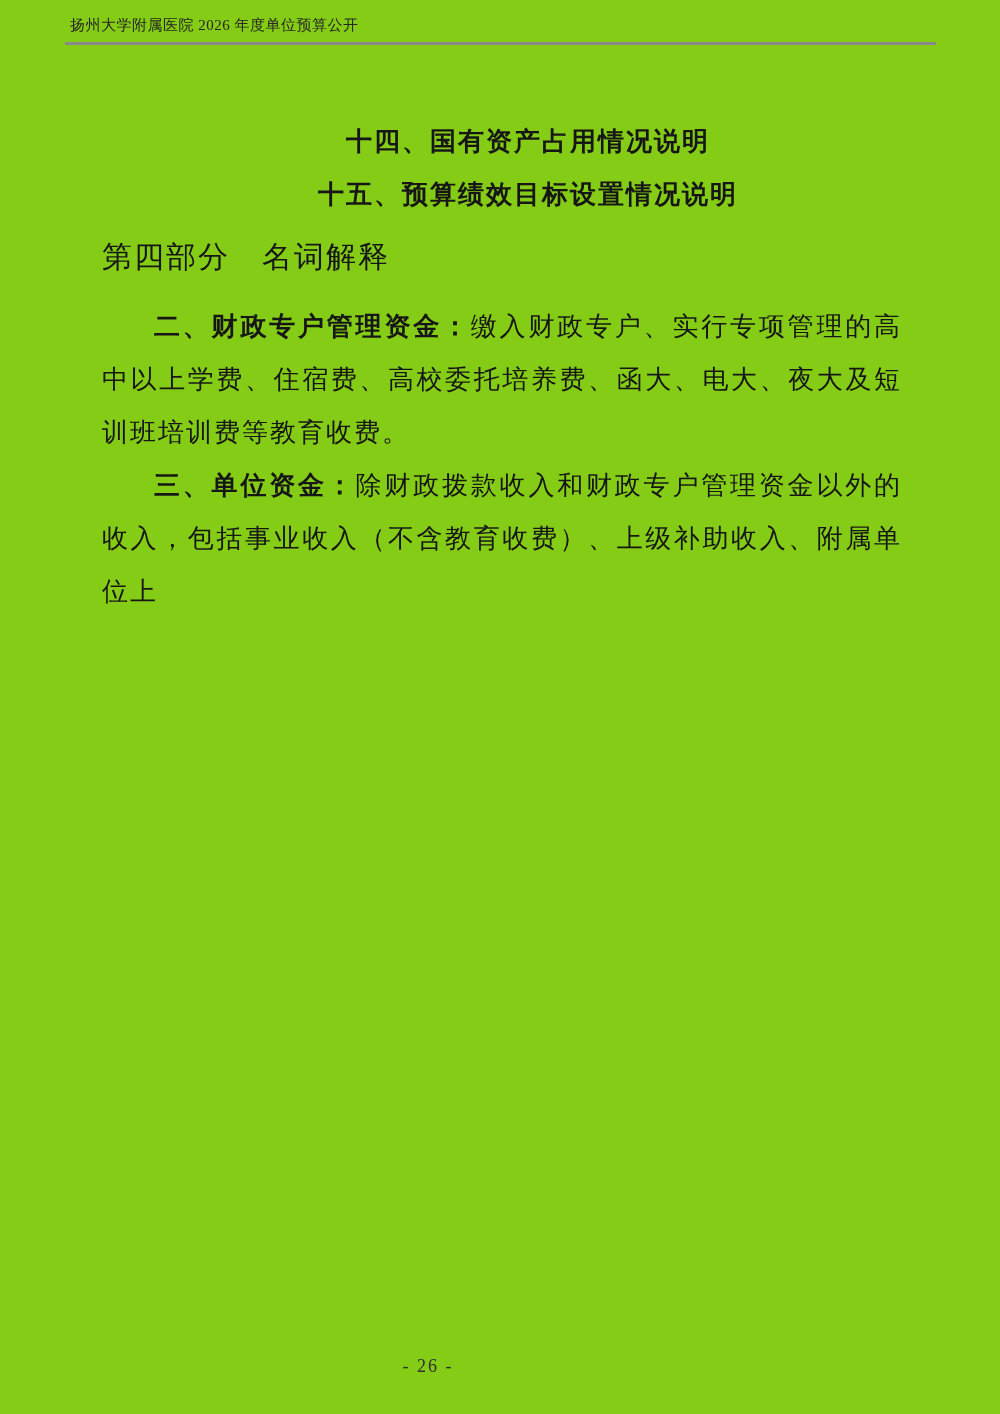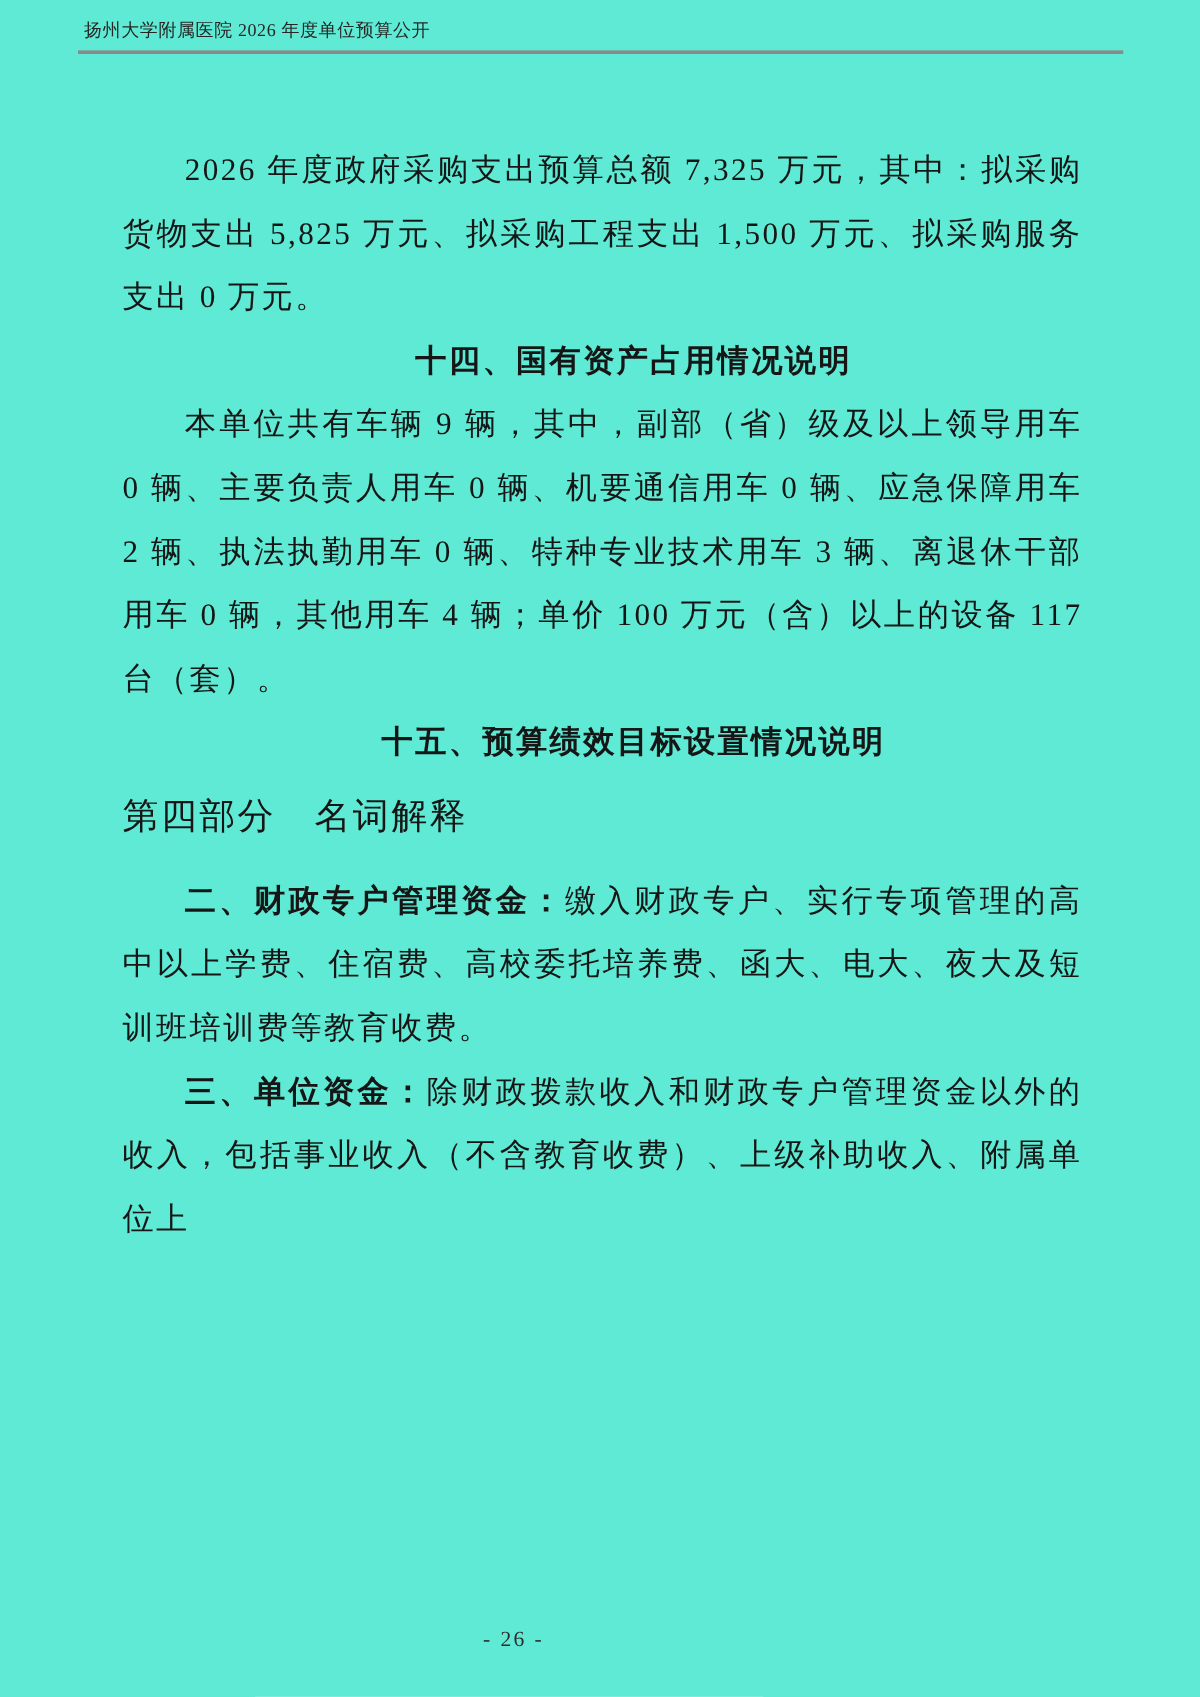--- a/index.html
+++ b/index.html
@@ -4,21 +4,21 @@
 <style>
   html, body { margin: 0; padding: 0; }
   body {
     width: 1000px; height: 1414px;
     background: #ffffff;
     font-family: "Liberation Serif", "DejaVu Serif", serif;
   }
   .doc-page {
     position: relative;
     width: 1000px; height: 1414px;
-    background: #5eead4;
+    background: #84cc16;
     overflow: hidden;
   }
   .page-header {
     position: absolute;
     top: 16px; left: 65px; width: 866px;
     padding: 0 0 7px 5px;
     border-bottom: 3px solid #8a8a8a;
     font-size: 15px;
     color: #262626;
     letter-spacing: 0.5px;
@@ -67,25 +67,23 @@
 <body>
 
 <div class="doc-page">
 
   <div class="page-header">
     <span>扬州大学附属医院 2026 年度单位预算公开</span>
   </div>
 
   <div class="doc-body">
 
-    <p class="para">2026 年度政府采购支出预算总额 7,325 万元，其中：拟采购货物支出 5,825 万元、拟采购工程支出 1,500 万元、拟采购服务支出 0 万元。</p>
 
     <h2 class="sect-heading">十四、国有资产占用情况说明</h2>
 
-    <p class="para">本单位共有车辆 9 辆，其中，副部（省）级及以上领导用车 0 辆、主要负责人用车 0 辆、机要通信用车 0 辆、应急保障用车 2 辆、执法执勤用车 0 辆、特种专业技术用车 3 辆、离退休干部用车 0 辆，其他用车 4 辆；单价 100 万元（含）以上的设备 117 台（套）。</p>
 
     <h2 class="sect-heading">十五、预算绩效目标设置情况说明</h2>
 
 
     <h1 class="part-title">第四部分　名词解释</h1>
 
 
     <p class="para"><span class="term-lead">二、财政专户管理资金：</span><span>缴入财政专户、实行专项管理的高中以上学费、住宿费、高校委托培养费、函大、电大、夜大及短训班培训费等教育收费。</span></p>
 
     <p class="para"><span class="term-lead">三、单位资金：</span><span>除财政拨款收入和财政专户管理资金以外的收入，包括事业收入（不含教育收费）、上级补助收入、附属单位上</span></p>

